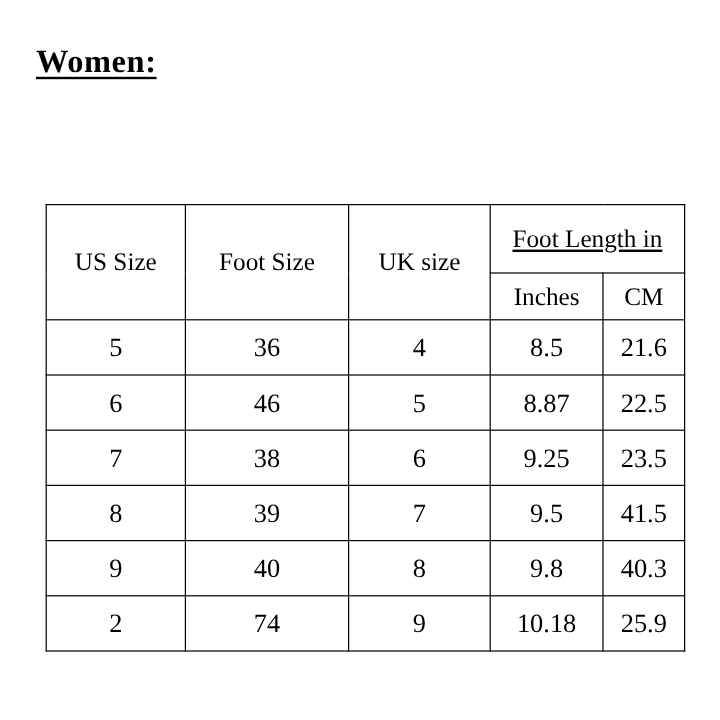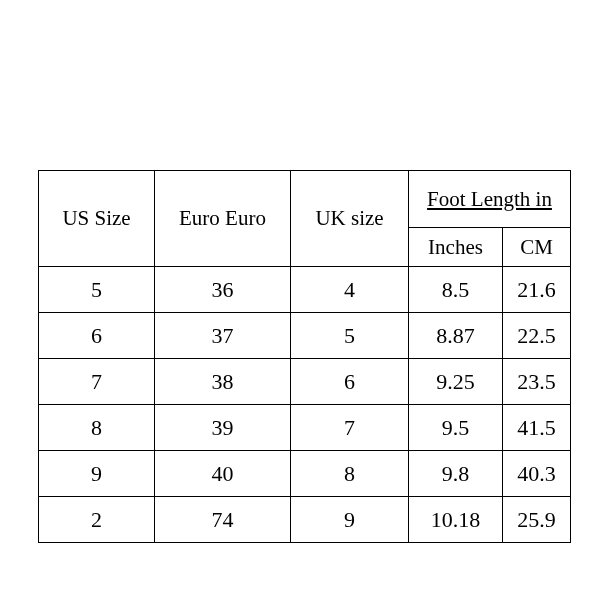--- a/index.html
+++ b/index.html
@@ -75,53 +75,54 @@
   .footlen-label {
     font-size: 21px;
     text-decoration: underline;
   }
 </style>
 </head>
 <body>
 
 <div class="page">
 
+  <div class="heading">Women:</div>
 
   <div class="table-wrap">
     <table class="size-table">
       <colgroup>
         <col class="c-us">
         <col class="c-euro">
         <col class="c-uk">
         <col class="c-in">
         <col class="c-cm">
       </colgroup>
       <thead>
         <tr class="h-row">
           <th rowspan="2">US Size</th>
-          <th rowspan="2">Euro Euro</th>
+          <th rowspan="2">Foot Size</th>
           <th rowspan="2">UK size</th>
           <th colspan="2" class="footlen-label">Foot Length in</th>
         </tr>
         <tr class="h-sub">
           <th>Inches</th>
           <th>CM</th>
         </tr>
       </thead>
       <tbody>
         <tr class="d-row">
           <td>5</td>
           <td>36</td>
           <td>4</td>
           <td>8.5</td>
           <td>21.6</td>
         </tr>
         <tr class="d-row">
           <td>6</td>
-          <td>37</td>
+          <td>46</td>
           <td>5</td>
           <td>8.87</td>
           <td>22.5</td>
         </tr>
         <tr class="d-row">
           <td>7</td>
           <td>38</td>
           <td>6</td>
           <td>9.25</td>
           <td>23.5</td>

